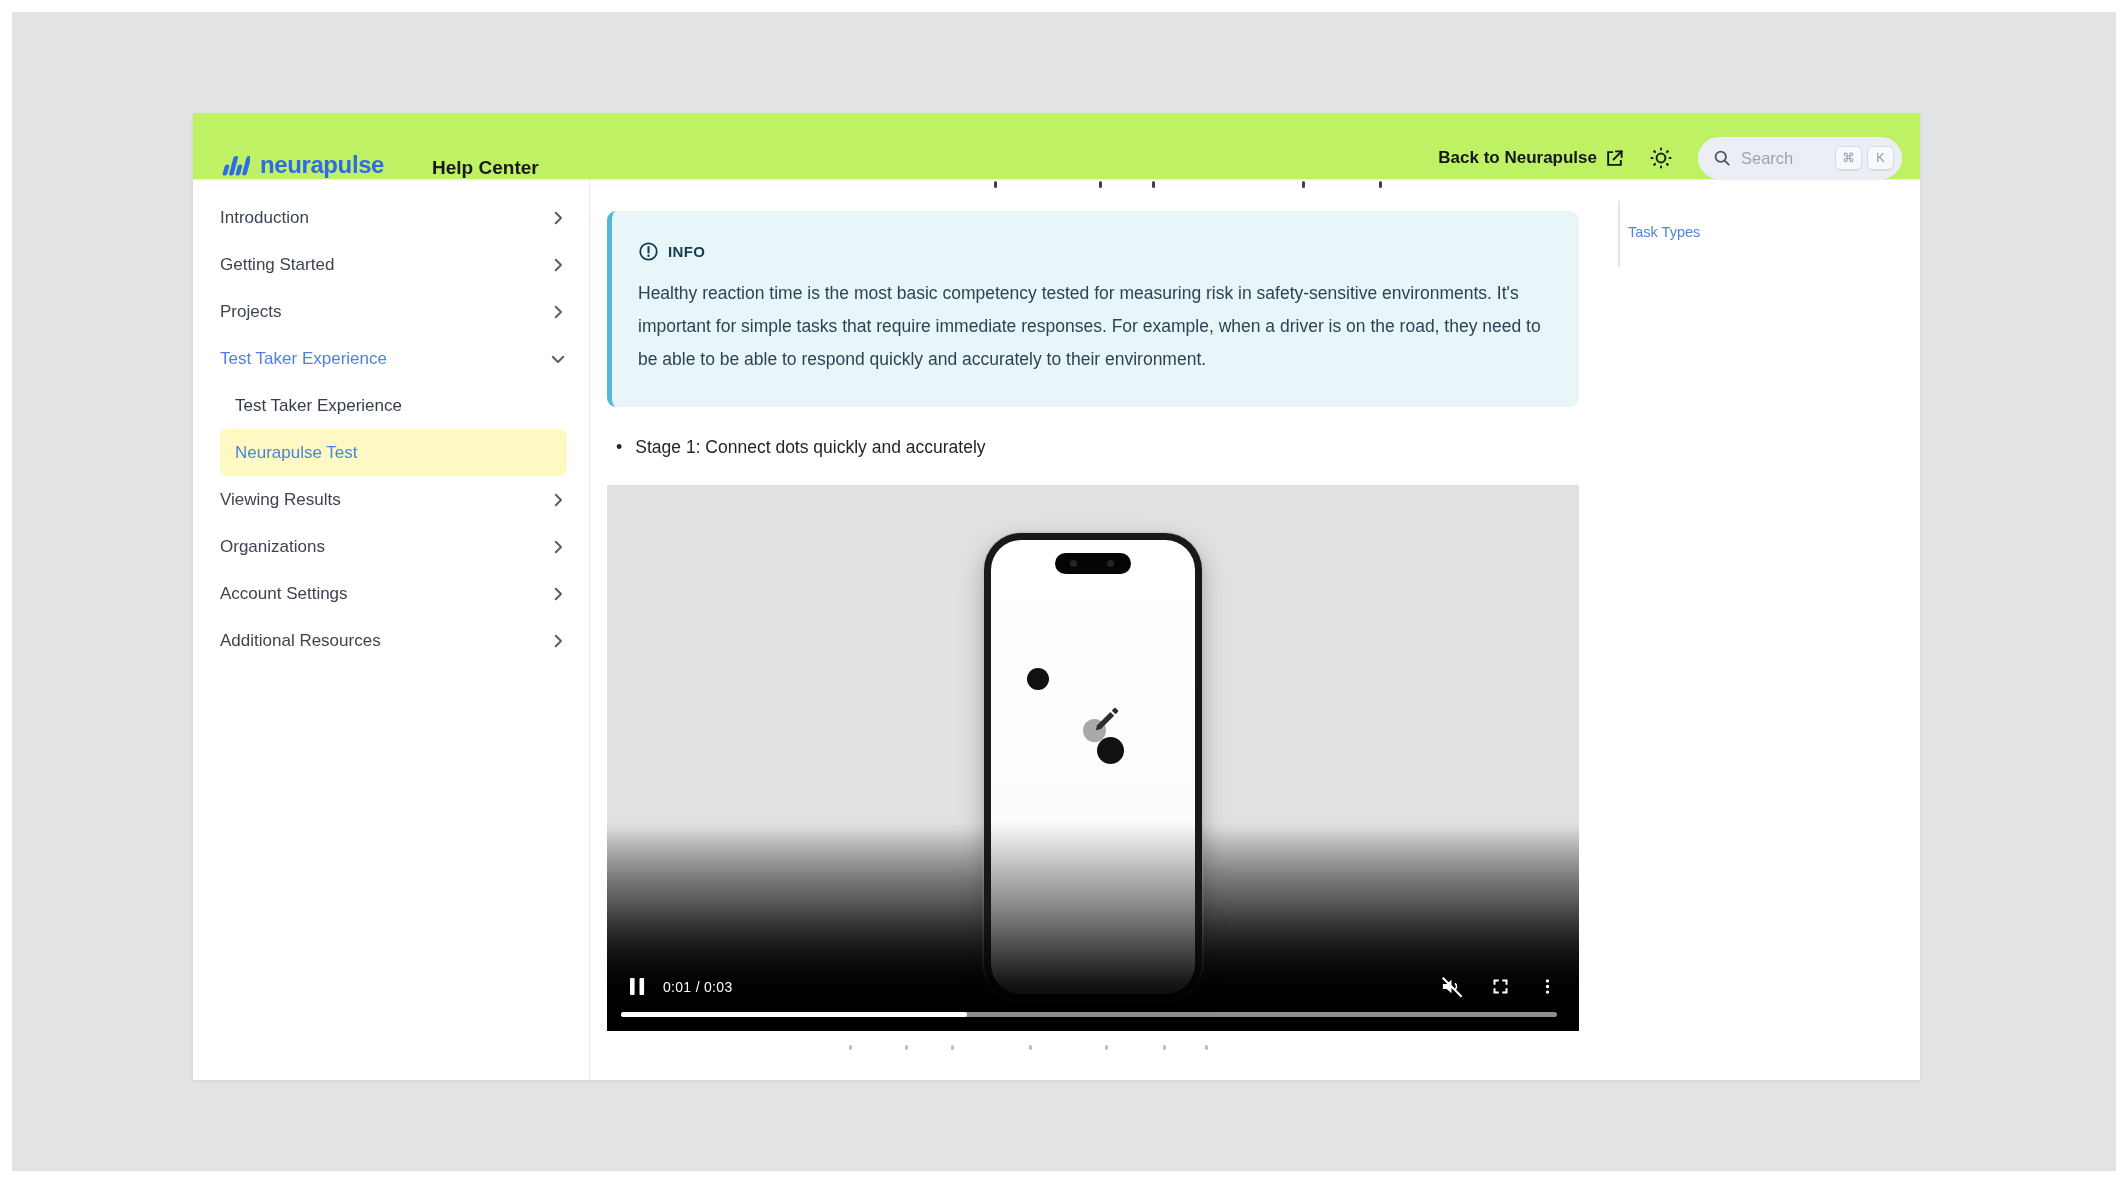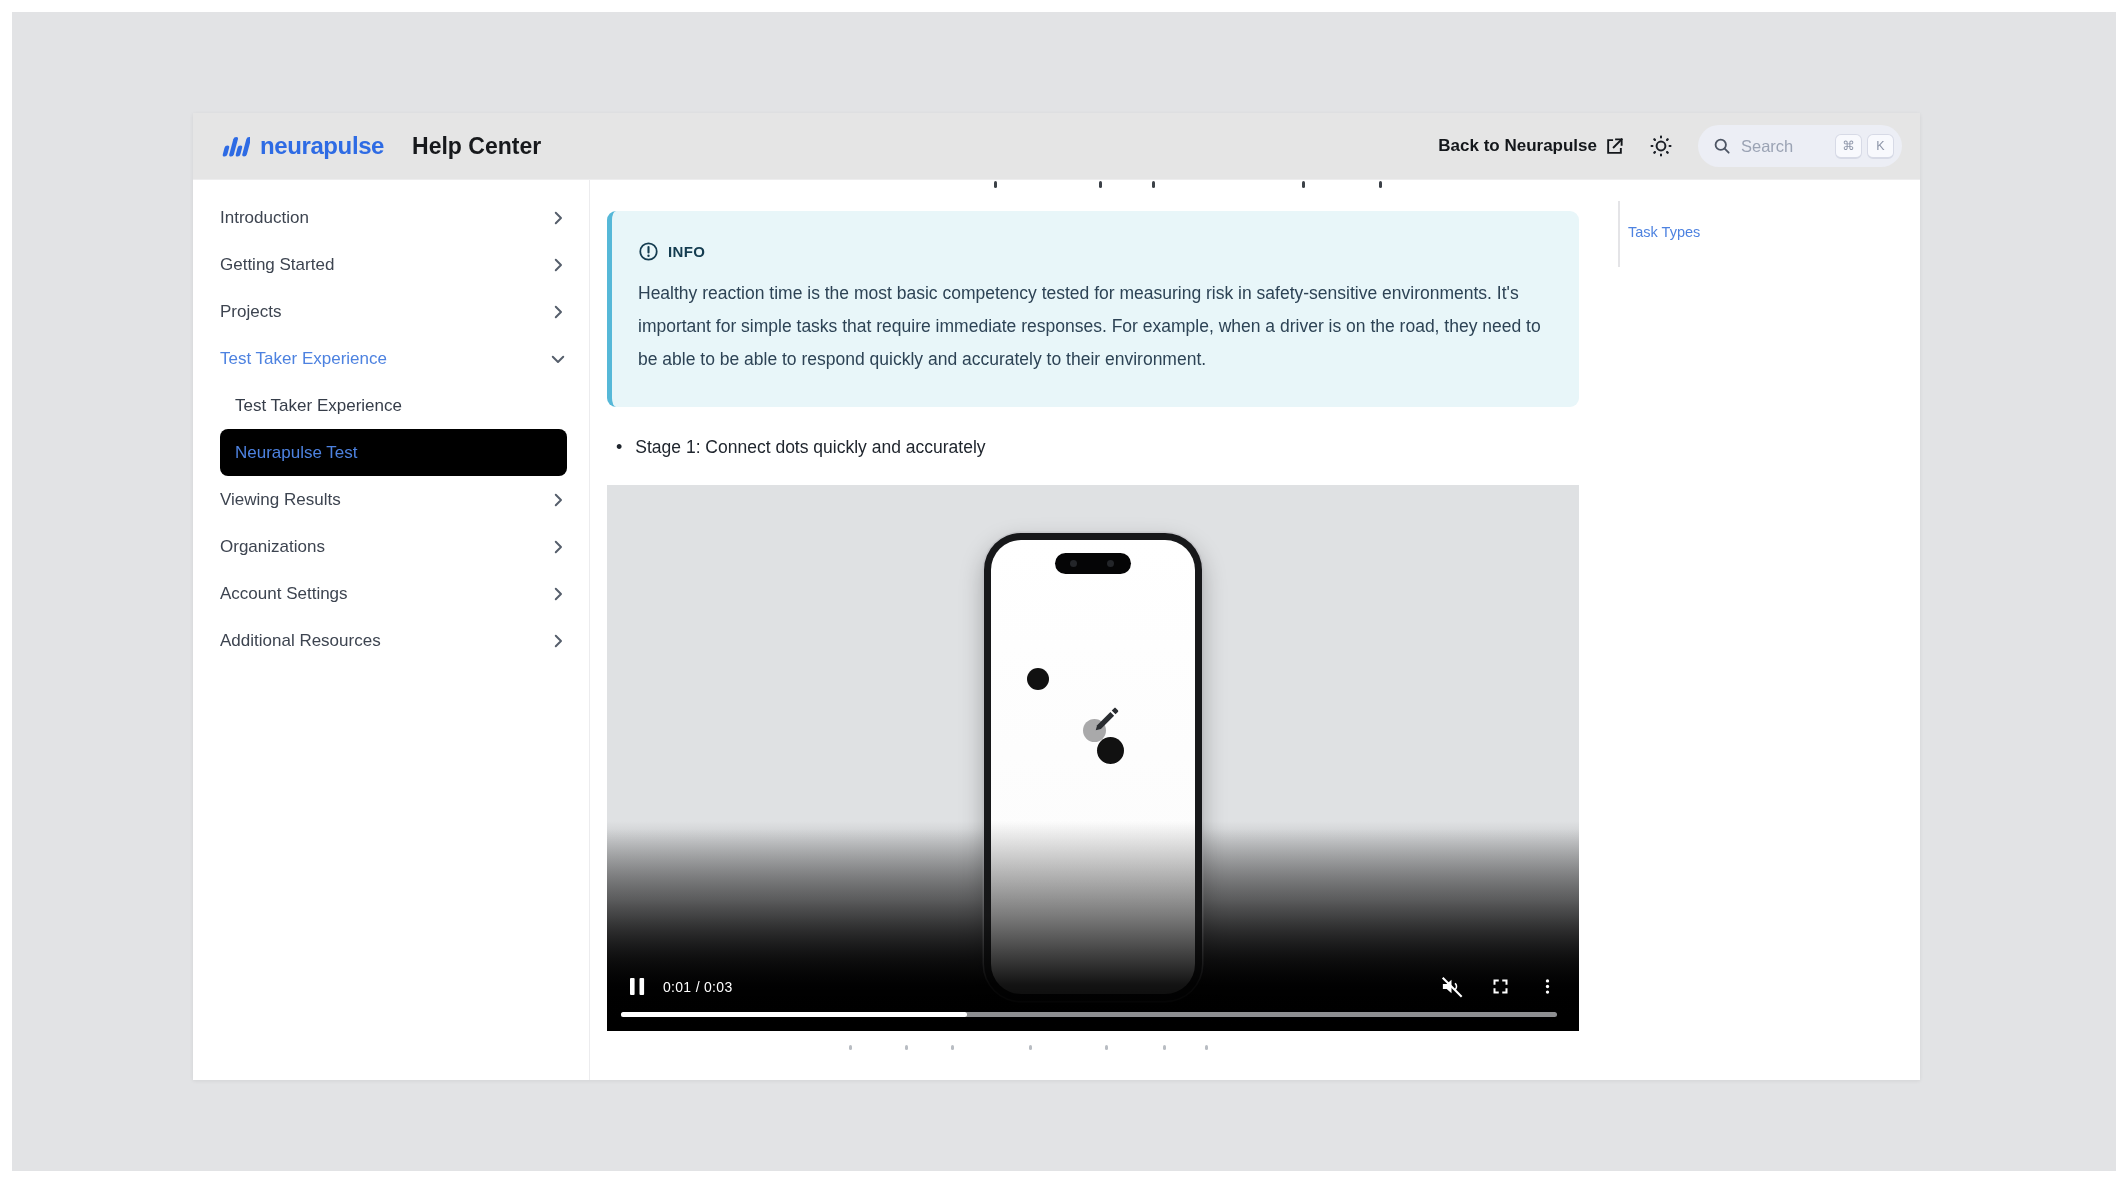--- a/index.html
+++ b/index.html
@@ -1,41 +1,41 @@
 <!DOCTYPE html>
 <html><head>
 <meta charset="utf-8">
 <style>
   * { margin:0; padding:0; box-sizing:border-box; }
   html,body { width:2128px; height:1183px; background:#ffffff; font-family:"Liberation Sans", sans-serif; overflow:hidden; }
   .desktop { position:absolute; inset:12px; background:#e2e3e5; }
   .card { position:absolute; left:193px; top:113px; width:1727px; height:967px; background:#ffffff; box-shadow:0 1px 4px rgba(0,0,0,.07); }
 
   
-  .hdr { height:67px; display:flex; align-items:center; padding:0 18px 0 27px; border-bottom:1px solid #ededee; background:#e5e5e5; position:relative; z-index:5; }
+  .hdr { height:67px; display:flex; align-items:flex-end; padding:0 18px 0 27px; border-bottom:1px solid #ededee; background:#bef264; position:relative; z-index:5; }
   .logo { display:flex; align-items:center; gap:10px; cursor:pointer; }
   .logo-text { font-size:24px; font-weight:700; color:#2e6be4; letter-spacing:-0.4px; }
-  .hdr-title { margin-left:28px; font-size:23px; font-weight:700; color:#17191c; }
+  .hdr-title { margin-left:48px; font-size:19px; font-weight:700; color:#17191c; }
   .hdr-right { margin-left:auto; display:flex; align-items:center; gap:22px; }
   .back-link { display:flex; align-items:center; gap:8px; font-size:17px; font-weight:700; color:#14171b; cursor:pointer; }
   .theme-btn { width:30px; height:30px; display:flex; align-items:center; justify-content:center; cursor:pointer; }
   .search-pill { width:204px; height:42px; background:#eceef5; border-radius:21px; display:flex; align-items:center; padding:0 8px 0 14px; cursor:text; }
   .search-ph { font-size:16.5px; color:#9ba3b4; margin-left:9px; flex:1; }
   .keycaps { display:flex; gap:5px; }
   .keycap { width:27px; height:25px; background:#f8f9fd; border:1px solid #d7dae6; border-bottom-width:2.5px; border-radius:6px; font-size:12.5px; color:#8d95a8; display:flex; align-items:center; justify-content:center; }
 
   
   .bodywrap { display:flex; height:900px; }
   .sidebar { width:397px; border-right:1px solid #ececee; padding:14px 22px 8px 27px; }
   .nav-item { height:47px; display:flex; align-items:center; justify-content:space-between; cursor:pointer; }
   .nav-label { font-size:17px; color:#3d4450; }
   .nav-item.blue .nav-label { color:#4d82e0; }
   .nav-sub { height:47px; display:flex; align-items:center; padding-left:15px; cursor:pointer; }
   .nav-sub .nav-label { color:#363d49; }
-  .nav-sub.active { background:#000000; border-radius:8px; }
+  .nav-sub.active { background:#fef9c3; border-radius:8px; }
   .nav-sub.active .nav-label { color:#4d82e0; }
 
   .main { flex:1; position:relative; padding-left:17px; }
   .maincol { width:972px; }
 
   .clipstrip { position:relative; height:9px; overflow:hidden; }
   .clipstrip i { position:absolute; top:1px; width:3px; height:7px; background:#3c4148; border-radius:1.5px; }
 
   
   .info-box { margin-top:22px; background:#e8f6f9; border-left:5px solid #56b8d8; border-radius:9px; padding:30px 30px 31px 26px; }

